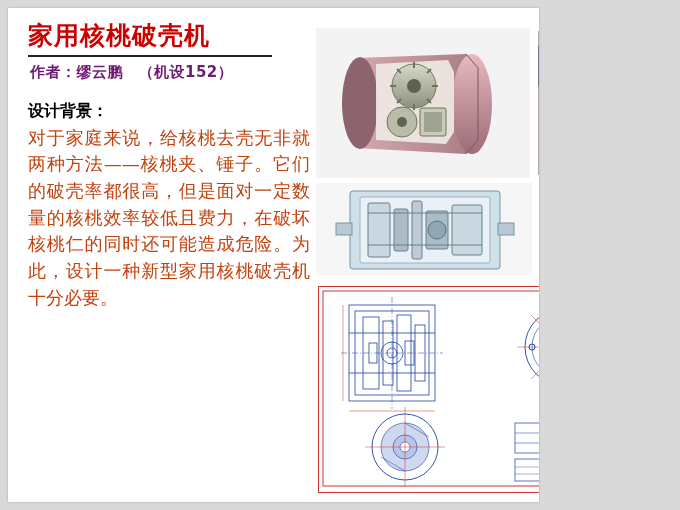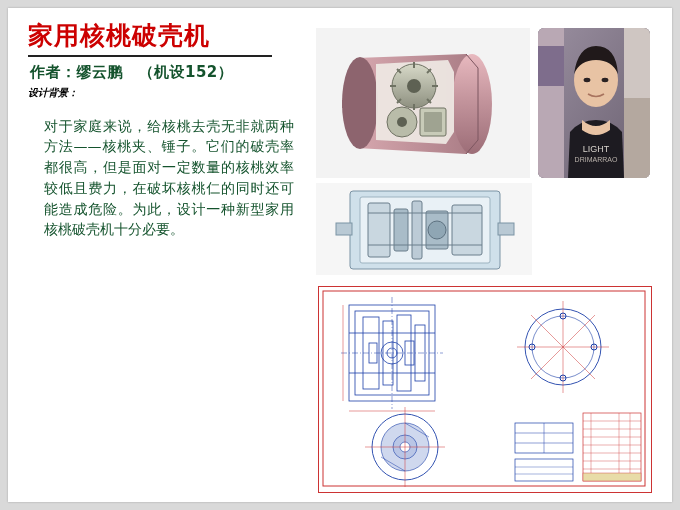--- a/index.html
+++ b/index.html
@@ -4,21 +4,21 @@
 <style>
   html,body{margin:0;padding:0;}
   body{
     width:680px;height:510px;
     background:#d9d9d9;
     font-family:"DejaVu Sans","Liberation Sans",sans-serif;
     overflow:hidden;
   }
   .poster{
     position:absolute;left:8px;top:8px;
-    width:664px;height:494px;
+    width:531px;height:494px;
     background:#ffffff;
     box-shadow:0 0 2px rgba(0,0,0,.25);
     overflow:hidden;
   }
   
   .left{
     position:absolute;left:20px;top:14px;width:282px;height:468px;
   }
   .title{
     color:#cc0000;
@@ -26,30 +26,30 @@
     font-weight:bold;
     letter-spacing:1px;
     line-height:1.15;
     margin:0 0 4px 0;
     white-space:nowrap;
   }
   .title-rule{
     width:244px;height:2px;background:#222;margin:2px 0 6px 0;
   }
   .author{
-    font-size:15px;font-weight:bold;color:#14532d;margin:0 0 4px 2px;
+    font-size:15px;font-weight:bold;color:#701a75;margin:0 0 19px 2px;
     letter-spacing:.5px;
   }
   .sec{margin:0 0 13px 0;}
   .sec-h{
-    font-size:10px;font-weight:bold;color:#000;margin:0 0 3px 0;font-style:italic;
+    font-size:16px;font-weight:bold;color:#000;margin:0 0 3px 0;
   }
   .sec-b{
-    font-size:14px;color:#14532d;line-height:1.48;text-align:justify;
-    margin:16px;
+    font-size:18px;color:#c2410c;line-height:1.48;text-align:justify;
+    margin:0;
   }
   
   .ph-render{
     position:absolute;left:308px;top:20px;width:214px;height:150px;
     background:#f3f3f3;overflow:hidden;
   }
   .ph-photo{
     position:absolute;left:530px;top:20px;width:112px;height:150px;
     overflow:hidden;background:#6d6a70;border-radius:6px;
   }

